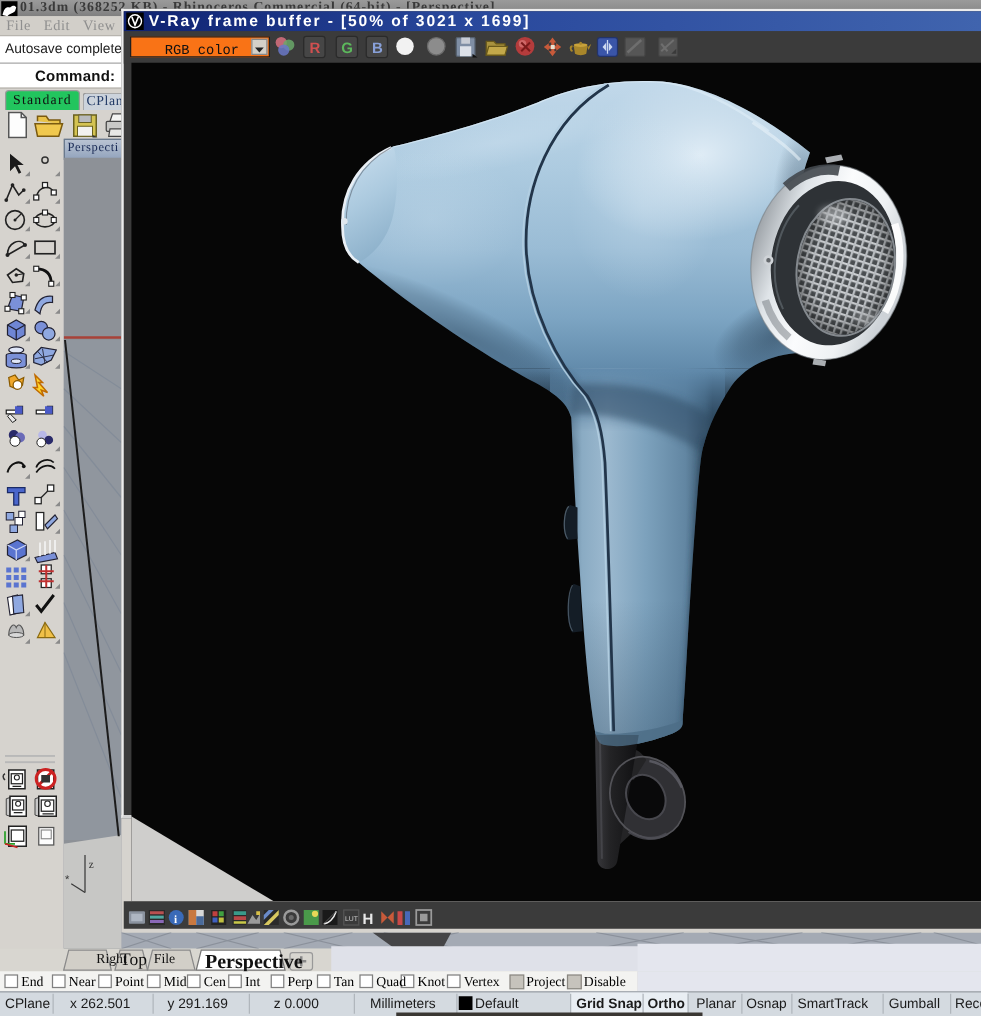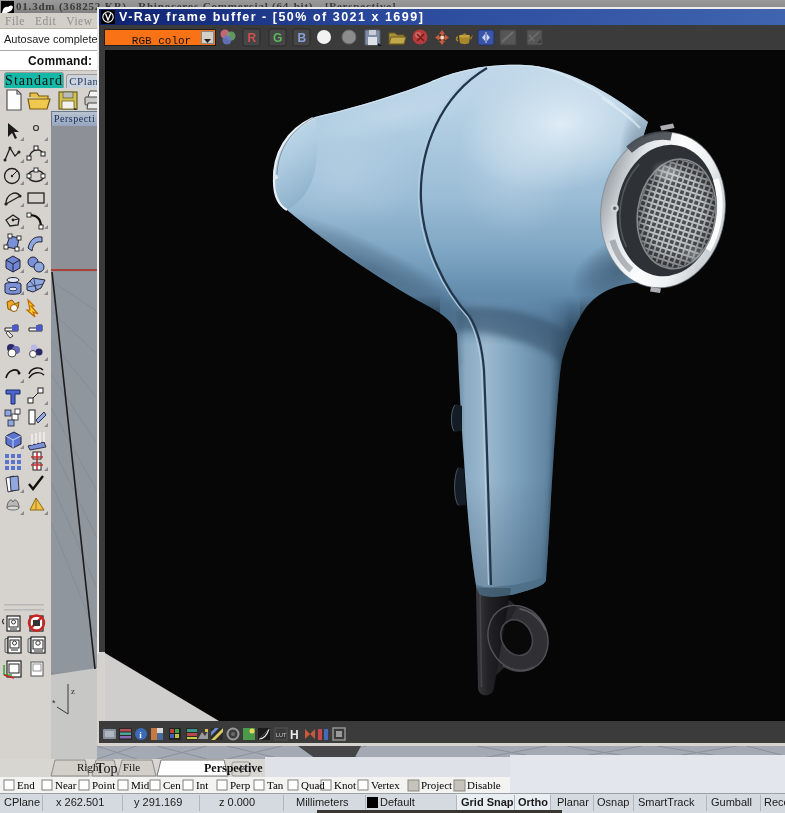--- a/index.html
+++ b/index.html
@@ -21,21 +21,21 @@
 
 <div class="abs" style="left:0;top:13px;width:785px;height:15px;background:#d2cfc9;"></div>
 <div class="abs serif" style="left:5px;top:14px;height:14px;font-size:11.5px;color:#8f8f8f;letter-spacing:0.5px;line-height:14px;">File&nbsp;&nbsp;&nbsp;Edit&nbsp;&nbsp;&nbsp;View&nbsp;&nbsp;&nbsp;Curve&nbsp;&nbsp;&nbsp;Surface</div>
 
 <div class="abs" style="left:0;top:28px;width:785px;height:42px;background:#ffffff;border-top:1px solid #b8b5af;"></div>
 <div class="abs" style="left:4px;top:33px;font-size:11px;color:#1c1c1c;">Autosave completed :</div>
 <div class="abs" style="left:0;top:50px;width:785px;height:1px;background:#a8a8a8;"></div>
 <div class="abs" style="left:4px;top:54px;font-size:12px;font-weight:bold;color:#111;letter-spacing:0.2px;margin-left:24px;">Command:</div>
 
 <div class="abs" style="left:0;top:70px;width:785px;height:18px;background:#d6d3ce;border-top:1px solid #b8b5af;"></div>
-<div class="abs serif" style="left:4px;top:72px;width:58px;height:16px;background:#14b8a6;border:1px solid #9a9a9a;border-bottom:none;border-radius:3px 3px 0 0;font-size:14px;text-align:center;line-height:15px;color:#111;letter-spacing:1px;">Standard</div>
+<div class="abs serif" style="left:4px;top:72px;width:58px;height:16px;background:#22c55e;border:1px solid #9a9a9a;border-bottom:none;border-radius:3px 3px 0 0;font-size:11px;text-align:center;line-height:15px;color:#111;letter-spacing:1px;">Standard</div>
 <div class="abs serif" style="left:66px;top:74px;width:44px;height:14px;background:#ccd3dc;border:1px solid #9a9a9a;border-bottom:none;border-radius:3px 3px 0 0;font-size:11px;text-align:center;line-height:13px;color:#223a66;letter-spacing:0.5px;">CPlanes</div>
 
 <div class="abs" style="left:0;top:88px;width:785px;height:24px;background:#d6d3ce;"></div>
 <svg class="abs" style="left:4px;top:89px;" width="105" height="22" viewBox="0 0 105 22">
 
  <path d="M3,1 L13,1 L17,5 L17,21 L3,21 Z" fill="#fdfdfd" stroke="#555" stroke-width="1.2"></path>
  <path d="M13,1 L13,5 L17,5" fill="none" stroke="#555" stroke-width="1.2"></path>
 
  <path d="M26,8 L26,4 L33,4 L35,7 L44,7 L44,10" fill="#e8c24a" stroke="#7a5a10" stroke-width="1.2"></path>
  <path d="M24,10 L46,10 L43,20 L26,20 Z" fill="#f0c84e" stroke="#7a5a10" stroke-width="1.2"></path>
@@ -292,21 +292,21 @@
  <path d="M51,17 L55,1 L85,1 L89,17 Z" fill="#d2cfc8" stroke="#8a8a8a" stroke-width="1"></path>
  <path d="M92,17 L96,1 L114,1 L118,17 Z" fill="#d2cfc8" stroke="#8a8a8a" stroke-width="1"></path>
  <path d="M118,17 L122,1 L152,1 L156,17 Z" fill="#d2cfc8" stroke="#8a8a8a" stroke-width="1"></path>
  <path d="M157,17 L161,1 L224,1 L228,17 Z" fill="#ffffff" stroke="#777" stroke-width="1"></path>
  <rect x="232" y="3" width="18" height="14" rx="2" fill="#d8d6d0" stroke="#999" stroke-width="1"></rect>
  <path d="M240,6 L242,6 L242,9 L245,9 L245,11 L242,11 L242,14 L240,14 L240,11 L237,11 L237,9 L240,9 Z" fill="#888"></path>
 </svg>
 <div class="abs serif" style="left:57px;top:761px;font-size:11px;color:#111;margin-left:20px;">Right</div>
 <div class="abs serif" style="left:96px;top:761px;font-size:14px;color:#111;">Top</div>
 <div class="abs serif" style="left:123px;top:761px;font-size:11px;color:#111;">File</div>
-<div class="abs serif" style="left:164px;top:761px;font-size:12px;font-weight:bold;color:#111;margin-left:40px;">Perspective</div>
+<div class="abs serif" style="left:164px;top:761px;font-size:16px;font-weight:bold;color:#111;">Perspective</div>
 
 <div class="abs" style="left:0;top:777px;width:510px;height:16px;background:#f3f3f1;"></div>
 <div class="abs" style="left:510px;top:777px;width:275px;height:16px;background:#e4e6ee;"></div>
 <svg class="abs" style="left:0;top:777px;" width="510" height="16" viewBox="0 0 510 16">
  <g>
   <rect x="4" y="3" width="10" height="10" fill="#fff" stroke="#808080" stroke-width="1"></rect>
   <rect x="42" y="3" width="10" height="10" fill="#fff" stroke="#808080" stroke-width="1"></rect>
   <rect x="79" y="3" width="10" height="10" fill="#fff" stroke="#808080" stroke-width="1"></rect>
   <rect x="118" y="3" width="10" height="10" fill="#fff" stroke="#808080" stroke-width="1"></rect>
   <rect x="150" y="3" width="10" height="10" fill="#fff" stroke="#808080" stroke-width="1"></rect>

